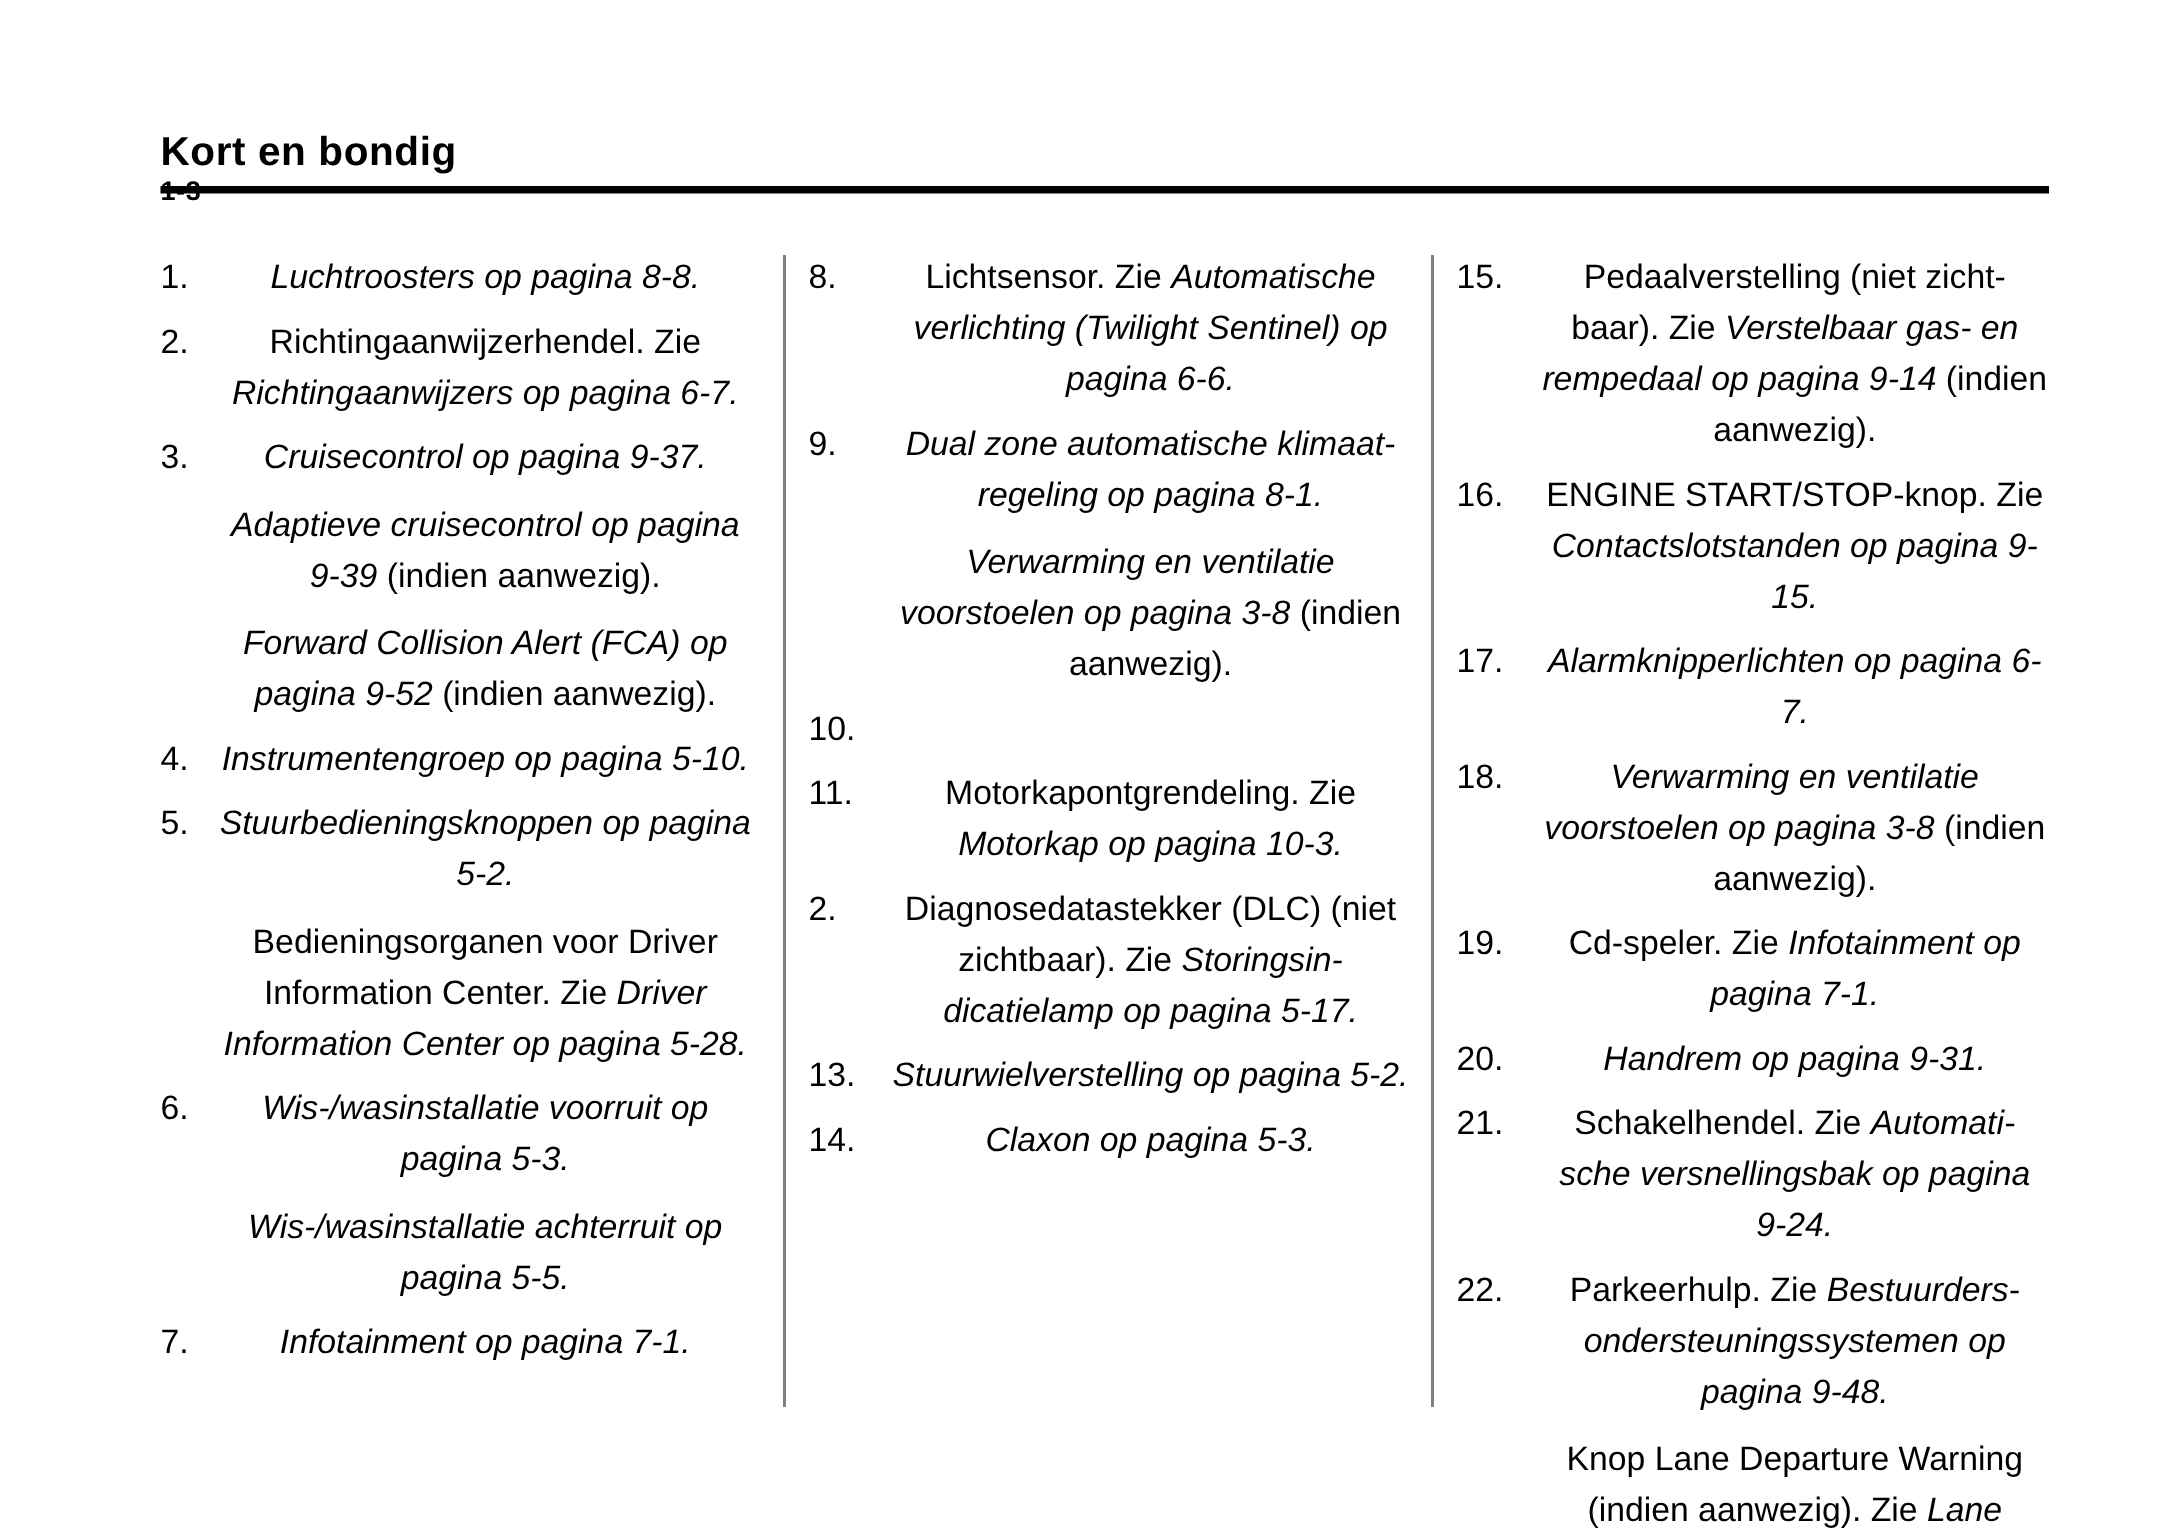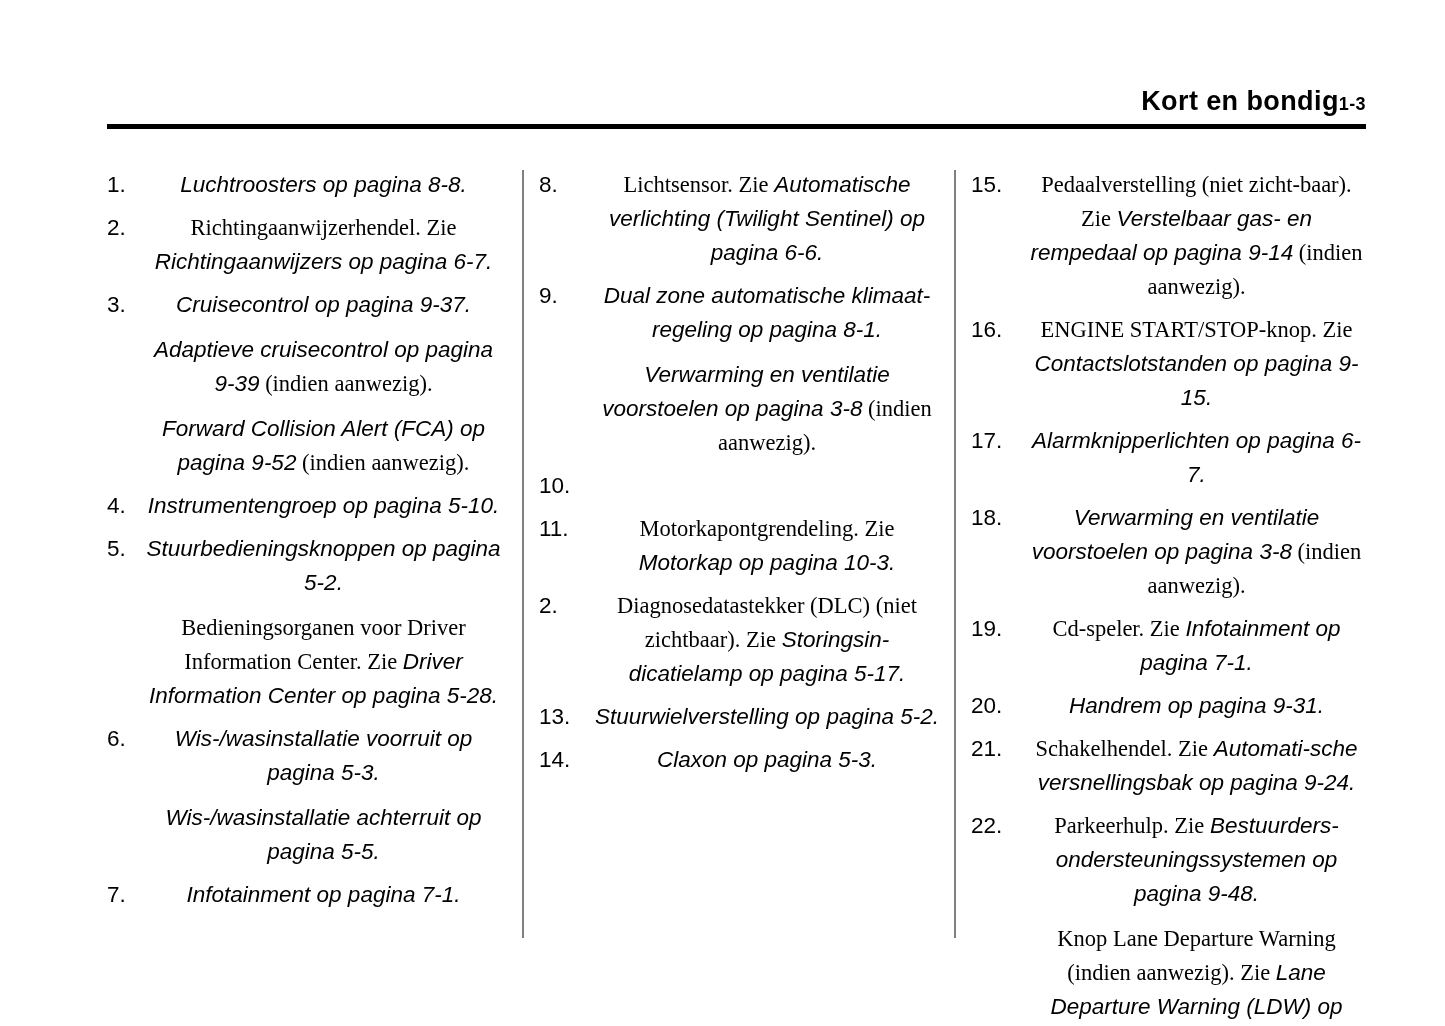--- a/index.html
+++ b/index.html
@@ -19,20 +19,21 @@
 
   
   .header {
     position: absolute;
     left: 107px;
     top: 86px;
     width: 1259px;
     display: flex;
     align-items: baseline;
     justify-content: flex-end;
+    flex-direction: column;
   }
   .header-title {
     font-size: 27px;
     font-weight: bold;
     letter-spacing: 0.4px;
     white-space: nowrap;
   }
   .header-page {
     font-size: 18px;
     font-weight: bold;
@@ -95,21 +96,21 @@
   }
   .para {
     font-size: 22.5px;
     line-height: 34px;
     margin: 0 0 11px 0;
     text-align: center;
   }
   .para:last-child { margin-bottom: 0; }
   .para.spacer-before { margin-top: 34px; }
   .it { font-style: italic; }
-  .ro { font-style: normal; font-family: Liberation Serif, serif; }
+  .ro { font-style: normal; }
 </style>
 </head>
 <body>
 
 <div class="page">
 
   <div class="header">
     <span class="header-title">Kort en bondig</span>
     <span class="header-page">1-3</span>
   </div>

